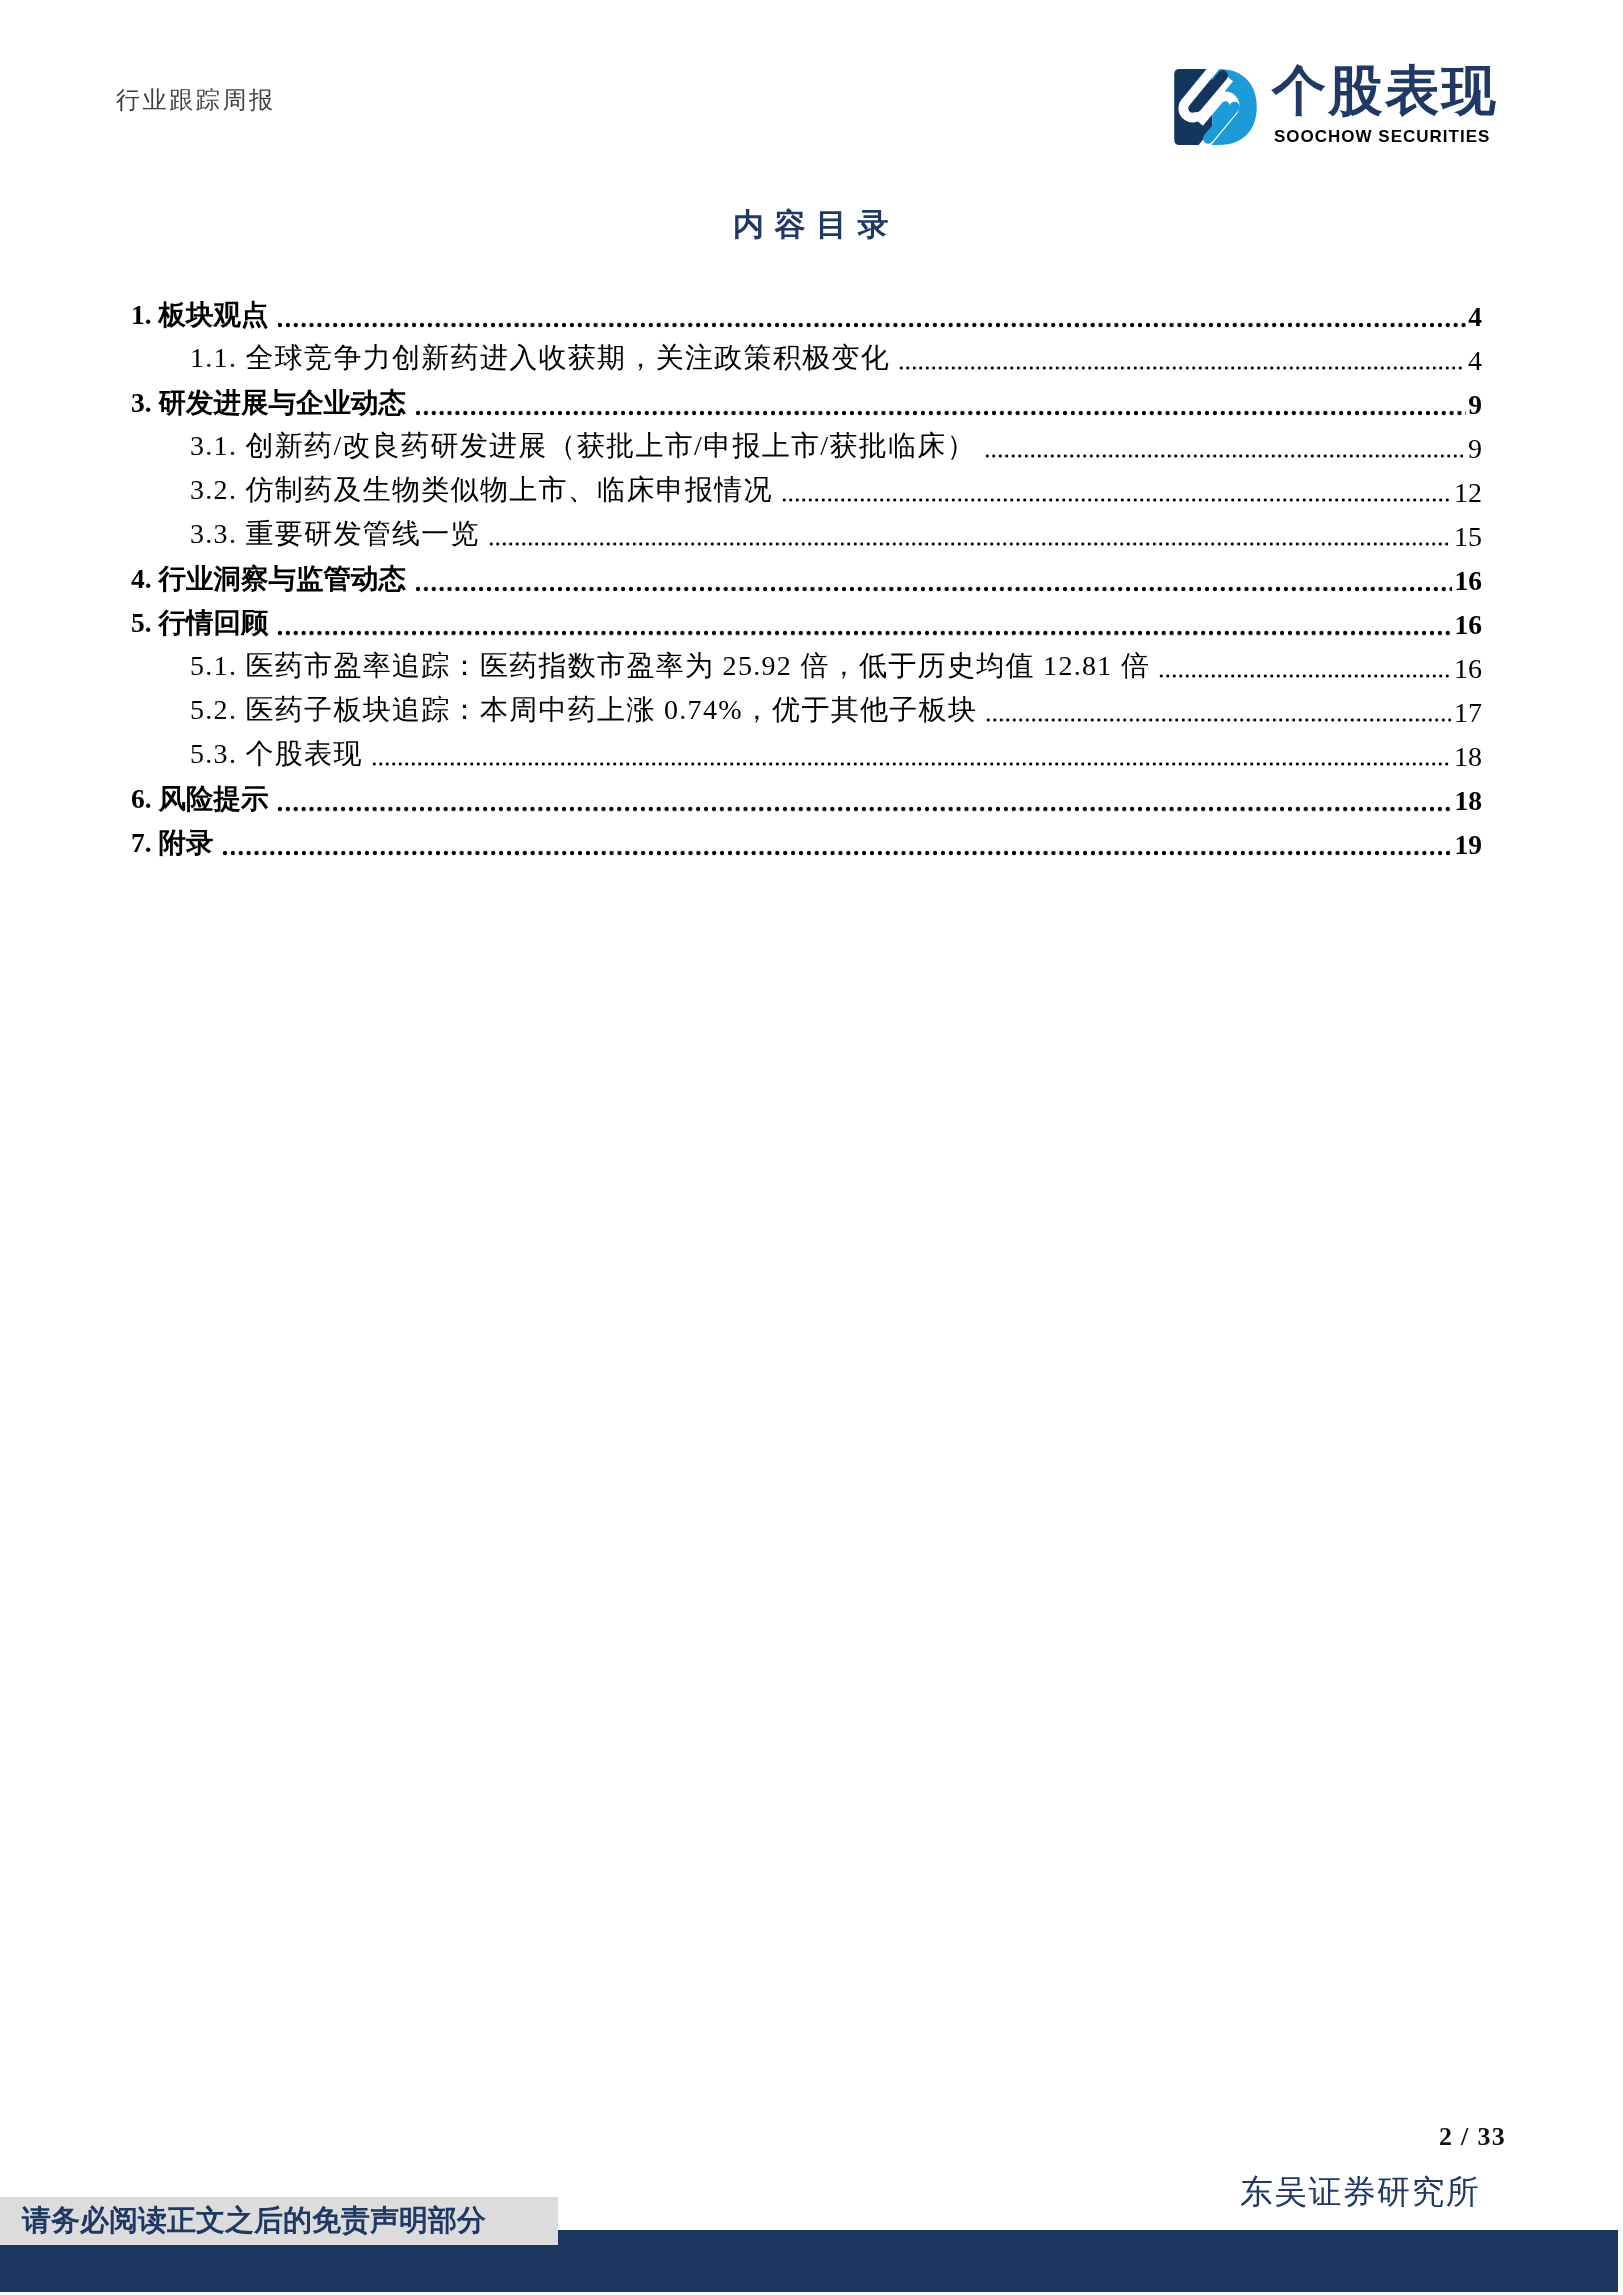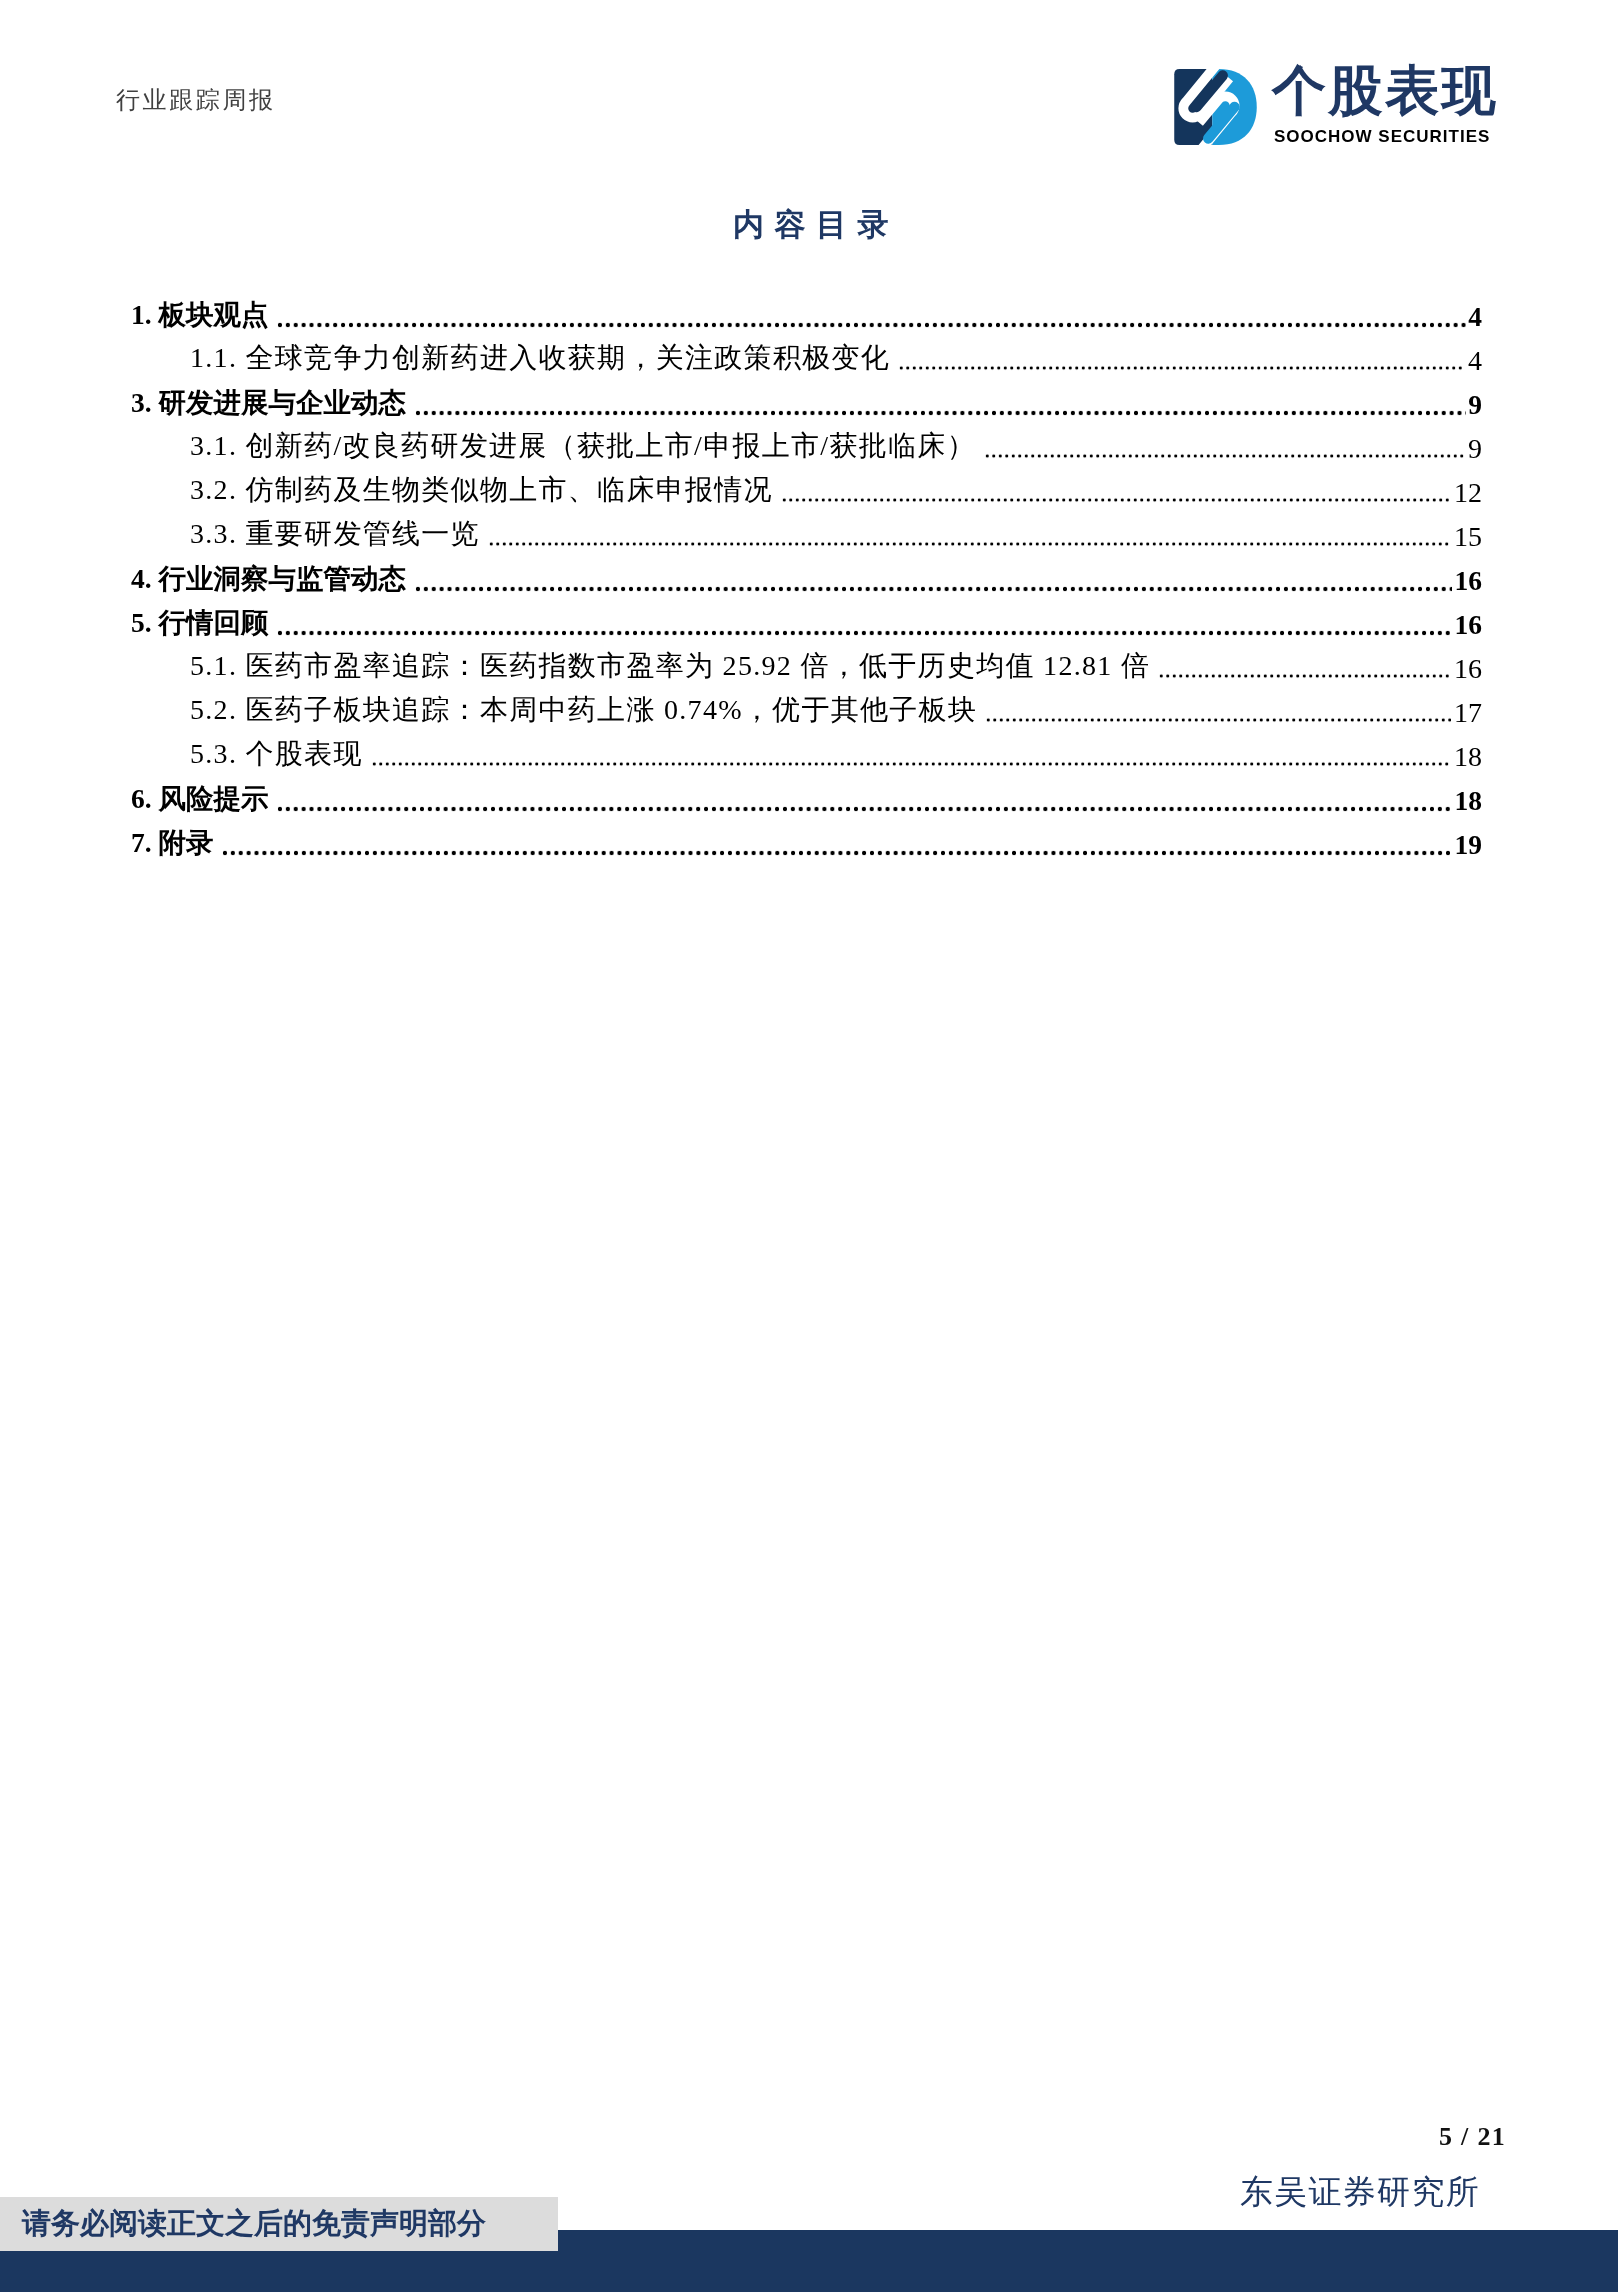--- a/index.html
+++ b/index.html
@@ -54,21 +54,21 @@
   
   .page-indicator{
     position:absolute;right:117px;top:2122px;
     font-size:26px;font-weight:bold;color:#111;letter-spacing:1.3px;white-space:nowrap;
   }
   .institute{
     position:absolute;right:143px;top:2170px;
     font-size:33px;color:#1F3864;letter-spacing:1.3px;white-space:nowrap;
   }
   .disclaimer-box{
-    position:absolute;left:0;top:2197px;width:558px;height:54px;
+    position:absolute;left:0;top:2197px;width:558px;height:48px;
     background:#DCDCDC;box-sizing:border-box;padding-left:22px;
     display:flex;align-items:center;z-index:2;
   }
   .disclaimer-text{
     font-size:29px;font-weight:bold;color:#1F3864;white-space:nowrap;
   }
   .bottom-bar{
     position:absolute;left:0;top:2230px;width:1618px;height:62px;
     background:#1B3760;z-index:1;
   }
@@ -154,21 +154,21 @@
     <span class="dots"></span>
     <span class="pagenum">18</span>
   </div>
     <div class="toc-row lvl1">
     <span class="label">7. 附录</span>
     <span class="dots"></span>
     <span class="pagenum">19</span>
   </div>
   </div>
 
-<div class="page-indicator">5 / 21</div>
+<div class="page-indicator">2 / 33</div>
 <div class="institute">东吴证券研究所</div>
 
 <div class="disclaimer-box">
   <span class="disclaimer-text">请务必阅读正文之后的免责声明部分</span>
 </div>
 
 <div class="bottom-bar"></div>
 
 
 </body></html>

